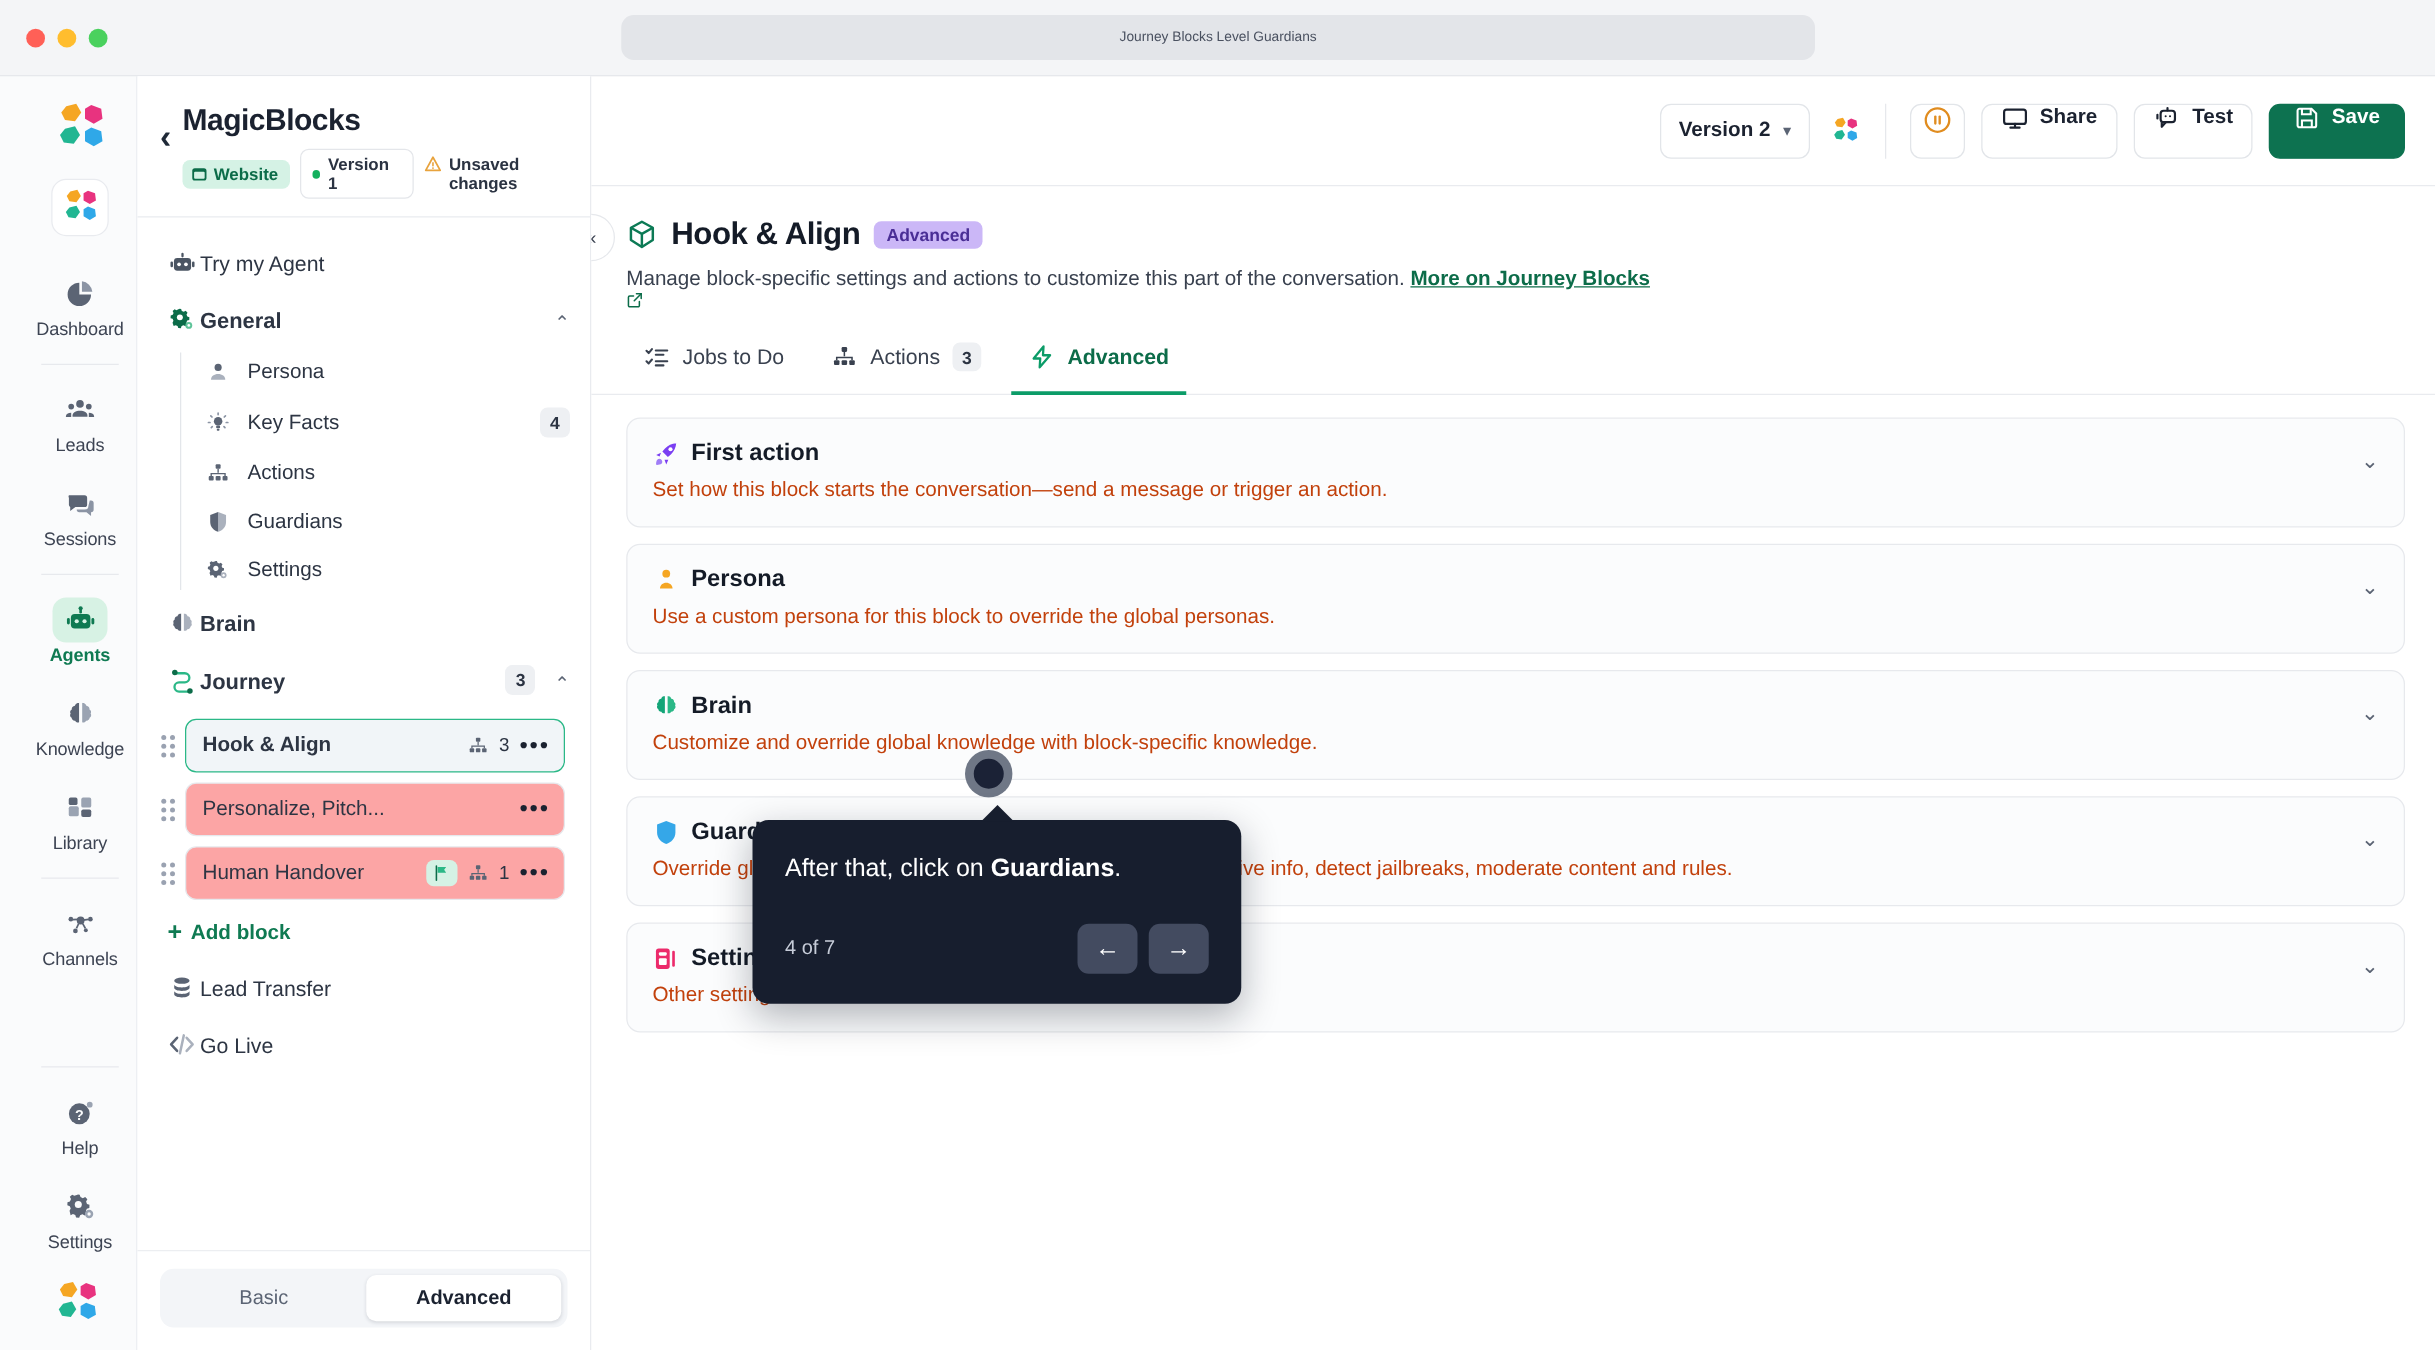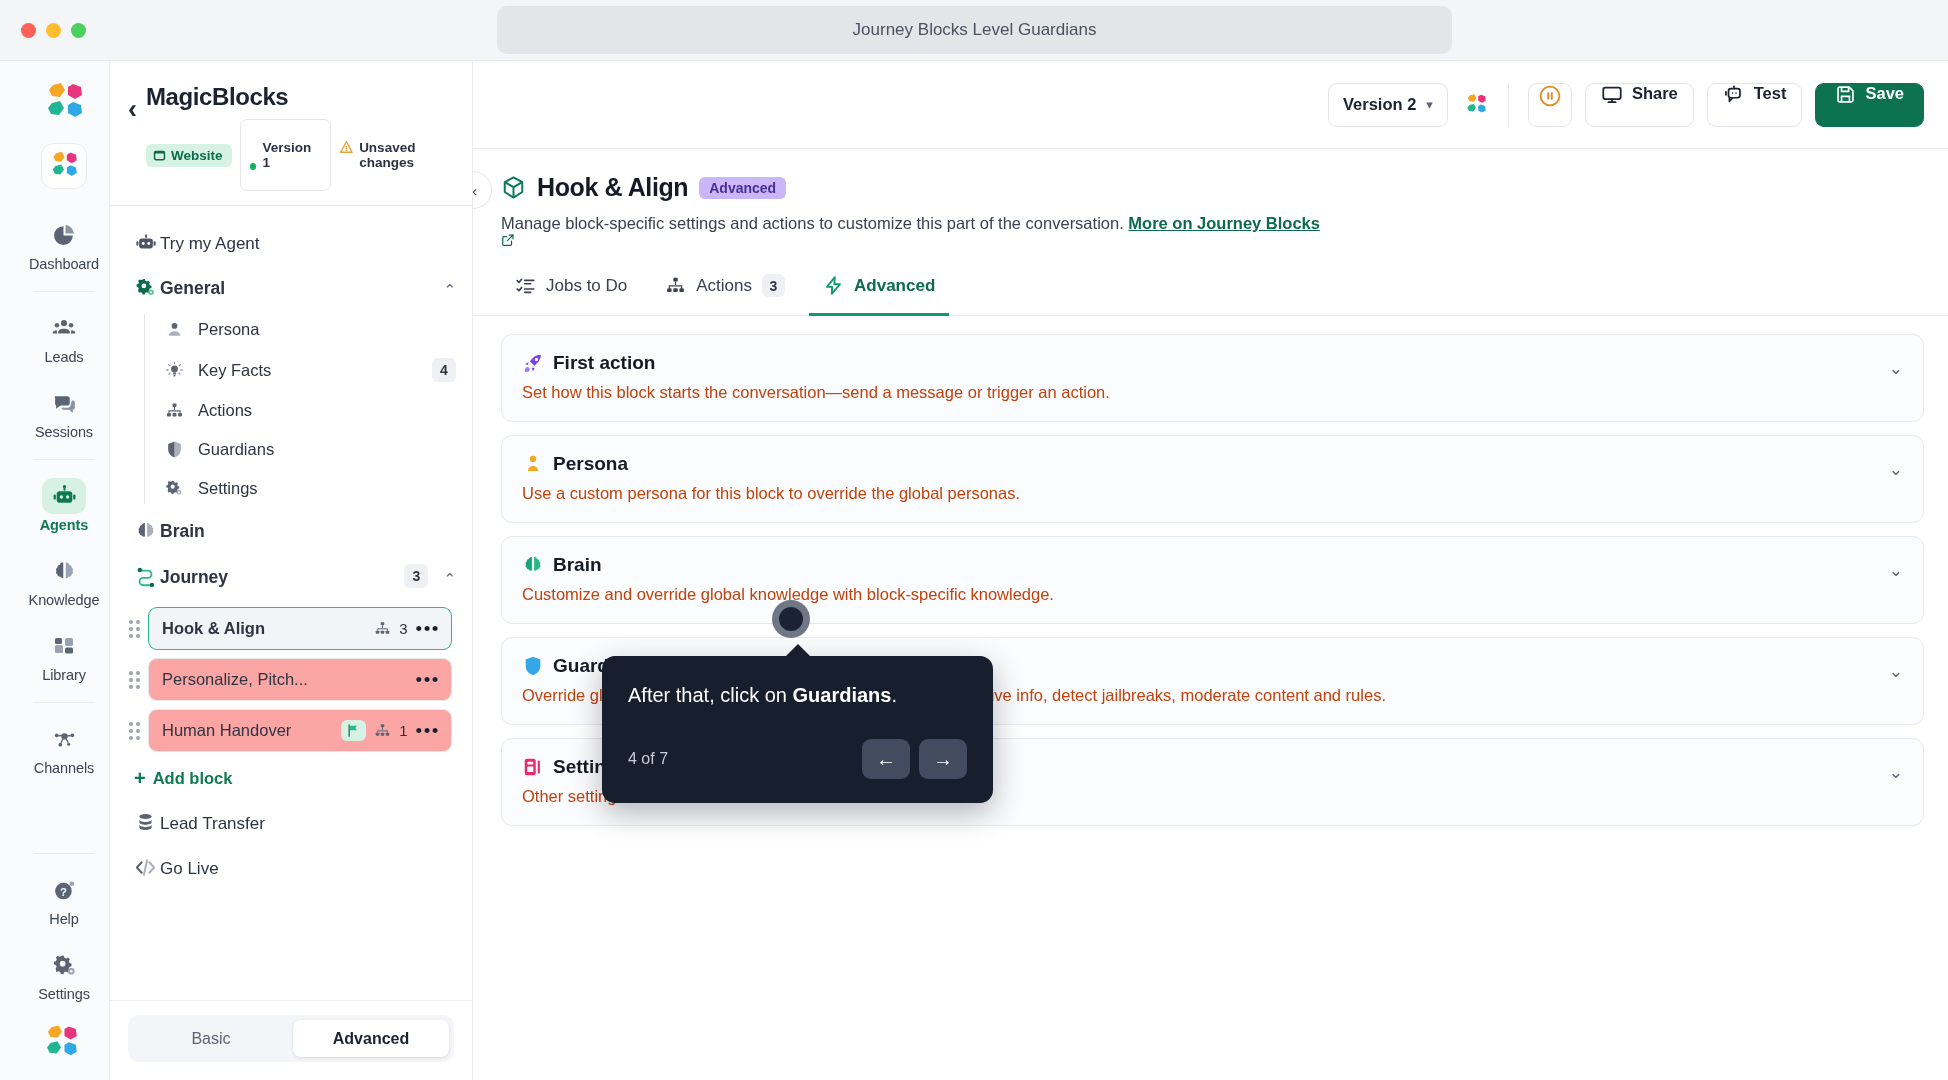--- a/index.html
+++ b/index.html
@@ -21,24 +21,24 @@
     display: flex; align-items: center;
     position: relative;
     border-bottom: 1px solid #e6e8ec;
   }
   .traffic { display: flex; gap: 10px; margin-left: 21px; }
   .dot { width: 15px; height: 15px; border-radius: 50%; }
   .dot.r { background: #ff6057; }
   .dot.y { background: #ffbd2e; }
   .dot.g { background: #4ad15e; }
   .title-pill {
-    position: absolute; left: 497px; width: 955px; height: 48px;
+    position: absolute; left: 497px; width: 955px; height: 36px;
     background: #e3e5e9; border-radius: 10px;
     display: flex; align-items: center; justify-content: center;
-    font-size: 17px; color: #4a5160;
+    font-size: 11px; color: #4a5160;
   }
   
   .body { flex: 1; display: flex; min-height: 0; }
 
   
   .rail {
     width: 110px; flex: 0 0 110px;
     background: #fafbfc;
     border-right: 1px solid #e9ebef;
     display: flex; flex-direction: column; align-items: center;
@@ -81,21 +81,21 @@
     margin-top: 13px; cursor: pointer; font-weight: 700;
   }
   .agent-name { font-size: 24px; font-weight: 800; color: #1b2230; letter-spacing:-.4px;}
   .badges { display: flex; align-items: center; gap: 8px; margin-top: 8px; }
   .b-web {
     background: #d5f2e5; color: #0c6c49; font-size: 13.5px; font-weight: 700;
     padding: 4px 9px 4px 7px; border-radius: 6px; display:flex; align-items:center; gap:5px;
   }
   .b-ver {
     border: 1px solid #e4e6ea; color: #2b3342; font-size: 13.5px; font-weight: 700;
-    padding: 20px 9px; border-radius: 7px; display:flex; align-items:flex-end; gap:6px;
+    padding: 4px 9px; border-radius: 7px; display:flex; align-items:center; gap:6px;
   }
   .grn-dot { width: 7px; height: 7px; border-radius: 50%; background: #14b05e; }
   .b-uns { color: #2b3342; font-size: 13.5px; font-weight: 700; display:flex; align-items:flex-start; gap:5px;}
 
   .panel-sep { height: 1px; background: #e9ebef; }
   .nav { padding: 14px 0 0 0; overflow-y: auto; flex: 1; }
 
   .nav-row {
     display: flex; align-items: flex-end; gap: 3px;
     padding: 11px 16px 11px 24px; cursor: pointer; position: relative;

